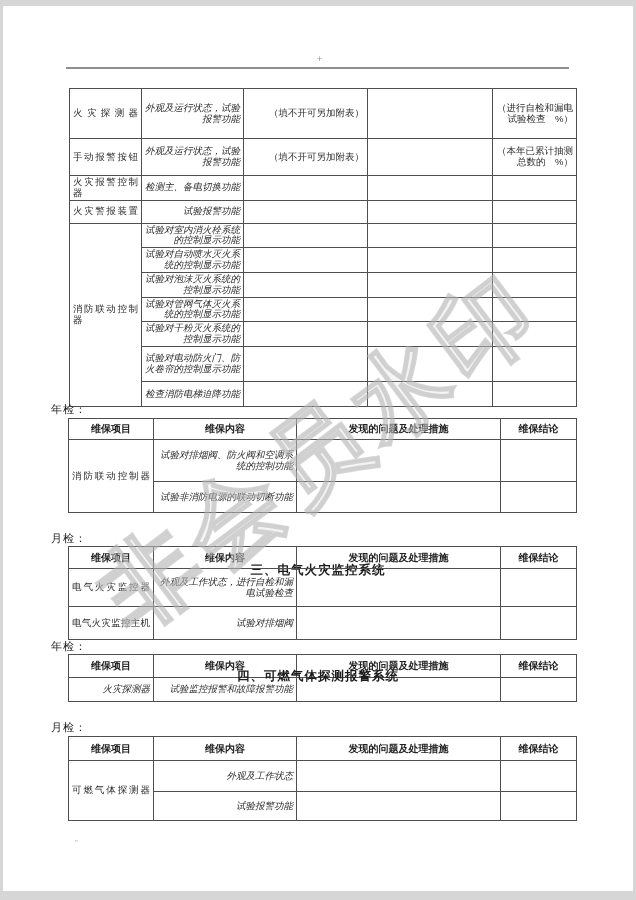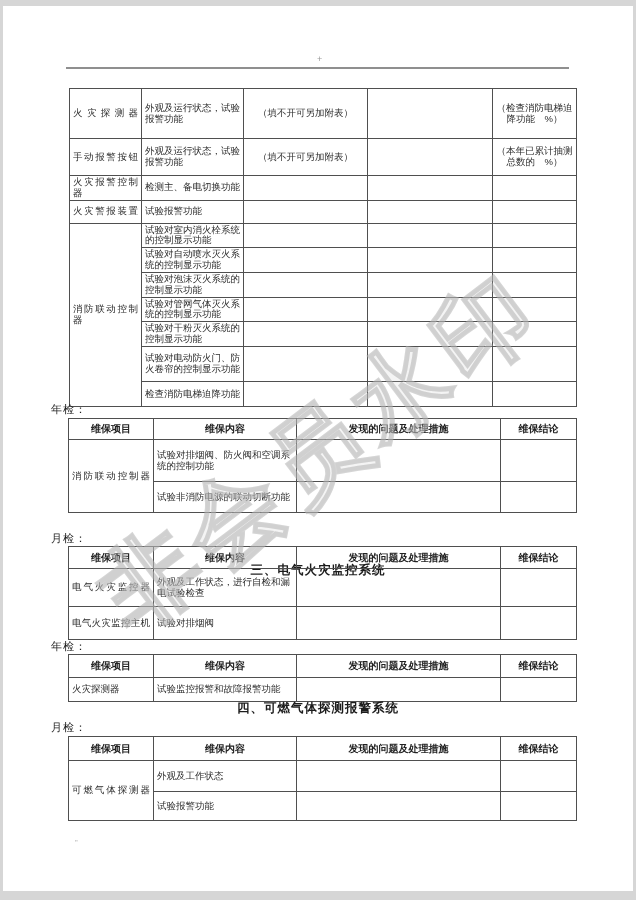--- a/index.html
+++ b/index.html
@@ -42,22 +42,22 @@
     padding:1px 3px;
     font-size:9.5px;line-height:1.14;color:#2b2b2b;
     vertical-align:middle;overflow:hidden;word-break:break-all;
   }
   .tbl th{
     font-weight:bold;text-align:center;font-size:10px;color:#222;
   }
   .item{
     text-align:justify;text-align-last:justify;text-justify:inter-character;
   }
-  .content{text-align:left;}
-  .c{text-align:center;}
+  .content{text-align:right;font-style:italic;}
+  .c{text-align:right;}
   .small{font-size:9px;color:#3a3a3a;}
   .chk-label{
     position:absolute;left:48px;font-size:11px;color:#1f1f1f;letter-spacing:1px;
   }
   .sec-title{
     position:absolute;left:0;width:100%;text-align:center;
     font-weight:bold;font-size:12.5px;color:#1c1c1c;letter-spacing:1px;
   }
 </style>
 </head>
@@ -78,21 +78,21 @@
           <col style="width:124px">
           <col style="width:125px">
           <col style="width:84px">
       </colgroup>
       <tbody>
           <tr style="height:50px">
         <td class="item">火灾探测器</td>
         <td class="content">外观及运行状态，试验报警功能</td>
         <td class="c">（填不开可另加附表）</td>
         <td></td>
-        <td class="c small">（检查消防电梯迫降功能　%）</td>
+        <td class="c small">（进行自检和漏电试验检查　%）</td>
       </tr>
       <tr style="height:37px">
         <td class="item">手动报警按钮</td>
         <td class="content">外观及运行状态，试验报警功能</td>
         <td class="c">（填不开可另加附表）</td>
         <td></td>
         <td class="c small">（本年已累计抽测总数的　%）</td>
       </tr>
       <tr style="height:22px">
         <td class="item">火灾报警控制器</td>
@@ -231,21 +231,21 @@
       </tr>
       <tr style="height:24px">
         <td class="content">火灾探测器</td>
         <td class="content">试验监控报警和故障报警功能</td>
         <td></td>
         <td></td>
       </tr>
     </tbody>
       </table>
 
-    <div class="sec-title" style="top:694px;">四、可燃气体探测报警系统</div>
+    <div class="sec-title" style="top:662px;">四、可燃气体探测报警系统</div>
     <div class="chk-label" style="top:714px;">月检：</div>
     <table class="tbl" style="left:65px;top:730px;width:508px;">
       <colgroup>
         <col style="width:85px">
           <col style="width:143px">
           <col style="width:204px">
           <col style="width:76px">
       </colgroup>
       <tbody>
           <tr style="height:24px">

